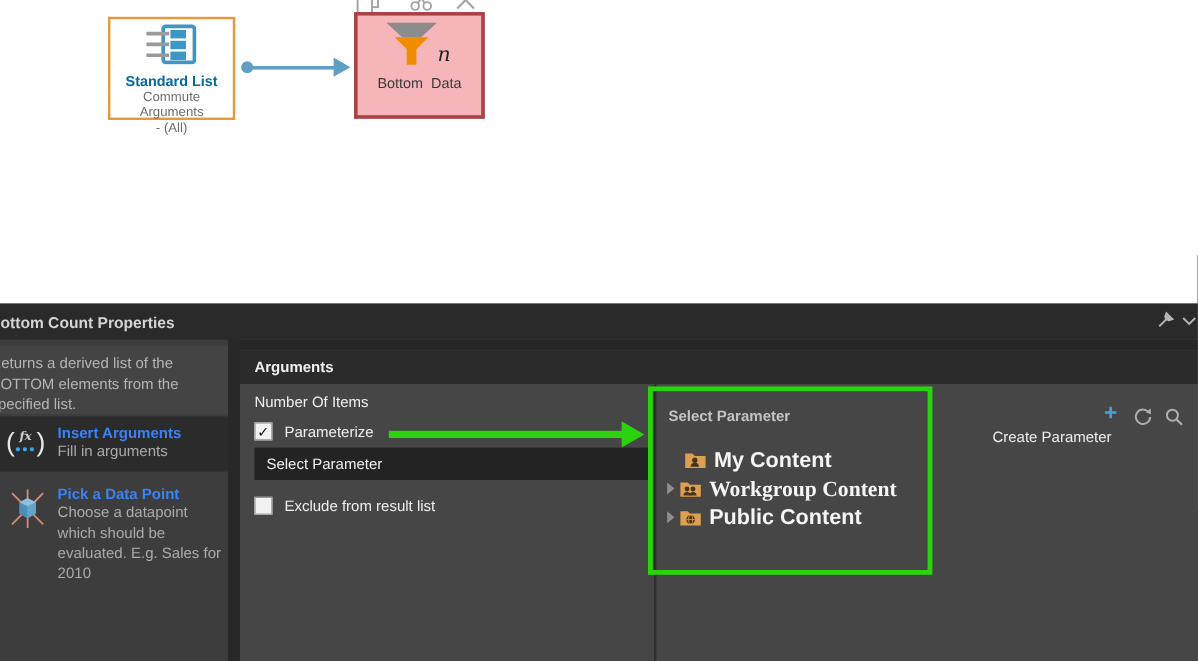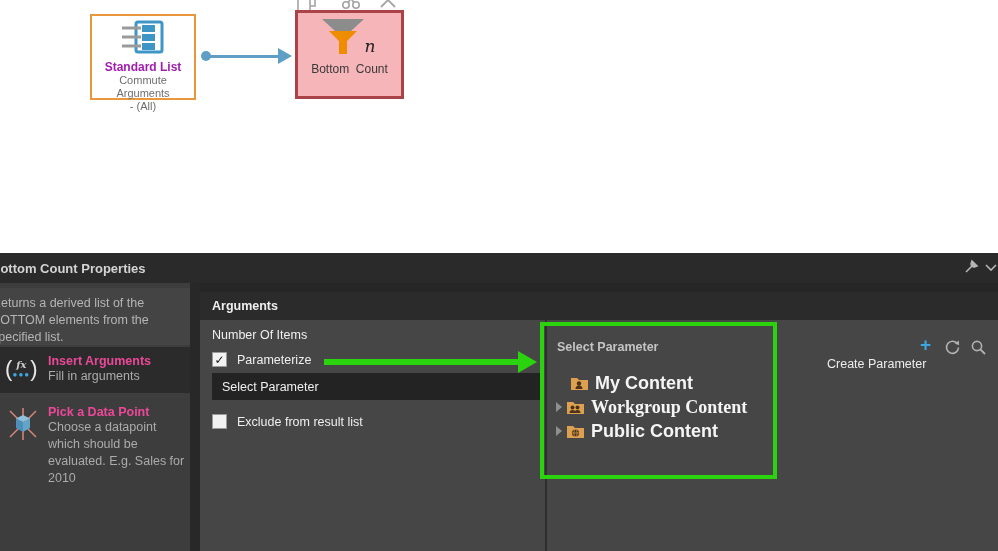--- a/index.html
+++ b/index.html
@@ -7,41 +7,41 @@
     width:998px;height:551px;position:relative;overflow:hidden;
     background:#ffffff;
     font-family:"Liberation Sans","DejaVu Sans",sans-serif;
     -webkit-font-smoothing:antialiased;
   }
   .abs{position:absolute;}
 
   
   .node{box-sizing:border-box;text-align:center;}
   .node-sl{left:90px;top:14px;width:106px;height:86px;background:#fff;border:2px solid #e8973c;}
-  .node-sl .ttl{font-size:12px;font-weight:bold;color:#a21caf;margin-top:2px;}
+  .node-sl .ttl{font-size:12px;font-weight:bold;color:#0369a1;margin-top:2px;}
   .node-sl .sub{font-size:11px;color:#6e6e6e;line-height:13px;}
   .node-bc{left:295px;top:10px;width:109px;height:89px;background:#f6b5b9;border:3px solid #aa4348;}
   .node-bc .lbl{font-size:12px;color:#3a3a3a;margin-top:4px;white-space:pre;}
   .funnel-wrap{position:relative;width:64px;height:40px;margin:5px auto 0;}
   .funnel-n{position:absolute;right:6px;bottom:2px;font-family:"DejaVu Serif",serif;font-style:italic;font-size:17px;color:#222;}
   .conn-line{left:207px;top:55px;width:72px;height:3px;background:#5f9fc6;}
   .conn-dot{left:201px;top:51px;width:10px;height:10px;border-radius:50%;background:#5f9fc6;}
   .conn-head{left:278px;top:48px;width:0;height:0;border-left:14px solid #5f9fc6;border-top:8px solid transparent;border-bottom:8px solid transparent;}
 
   
   .panel{left:0;top:253px;width:998px;height:298px;background:#262626;}
   .titlebar{left:0;top:253px;width:998px;height:30px;background:#2a2a2a;overflow:hidden;}
   .titlebar .t{position:absolute;left:-9px;top:8px;font-size:13px;font-weight:bold;color:#d4d4d4;}
   .sidebar{left:0;top:283px;width:190px;height:268px;background:#3d3d3d;}
   .sb-desc{left:0;top:288px;width:190px;height:57px;background:#444444;overflow:hidden;}
   .sb-desc .txt{position:absolute;left:-8px;top:7px;width:178px;font-size:12.5px;line-height:17px;color:#b5b5b5;}
   .sb-item{box-sizing:border-box;}
   .sb-insert{left:0;top:347px;width:190px;height:46px;background:#2b2b2b;}
   .sb-pick{left:0;top:399px;width:190px;height:80px;}
-  .sb-title{font-size:12.5px;font-weight:bold;color:#ec4899;}
+  .sb-title{font-size:12.5px;font-weight:bold;color:#3b82f6;}
   .sb-sub{font-size:12.5px;color:#ababab;line-height:17px;}
   .fx-icon{position:absolute;left:5px;top:9px;width:40px;height:28px;color:#e8e8e8;}
   .fx-icon .par{font-size:22px;line-height:26px;vertical-align:top;}
   .fx-stack{display:inline-block;width:18px;text-align:center;vertical-align:top;}
   .fx-stack .fx{font-family:"DejaVu Serif",serif;font-style:italic;font-size:10px;color:#cfcfcf;display:block;line-height:13px;margin-top:2px;font-weight:bold;}
   .fx-stack .dots{display:block;font-size:8px;letter-spacing:1px;color:#3da5e0;line-height:8px;}
 
   .maincol{left:200px;top:283px;width:798px;height:268px;background:#464646;}
   .gapstrip{left:200px;top:283px;width:798px;height:9px;background:#262626;}
   .argbar{left:200px;top:292px;width:798px;height:28px;background:#2b2b2b;}
@@ -106,21 +106,21 @@
   <div class="abs conn-head"></div>
 
   <div class="abs node node-bc">
     <div class="funnel-wrap">
       <svg width="46" height="38" viewBox="0 0 46 38" style="position:absolute;left:2px;top:0;">
         <path d="M2,1 h42 l-13,12 h-16 Z" fill="#8c8c8c"></path>
         <path d="M9,13 h28 l-10,10 v13 h-8 v-13 Z" fill="#f08c00"></path>
       </svg>
       <span class="funnel-n">n</span>
     </div>
-    <div class="lbl">Bottom  Count</div>
+    <div class="lbl">Bottom  Data</div>
   </div>
 </div>
 
 <div class="abs panel"></div>
 
 <div class="abs titlebar">
   <span class="t">Bottom Count Properties</span>
 </div>
 <svg class="abs" style="left:963px;top:259px;" width="16" height="16" viewBox="0 0 16 16">
   <g stroke="#b5b5b5" stroke-width="1.6" fill="#b5b5b5">

